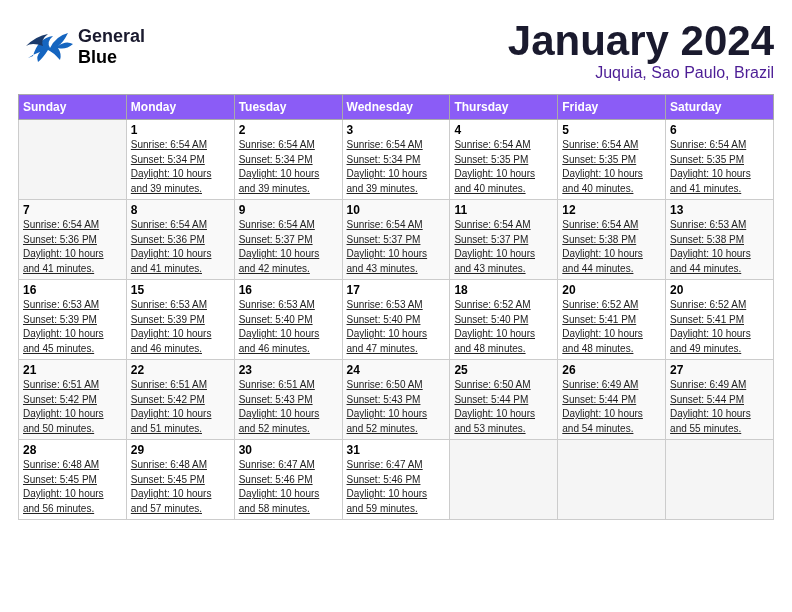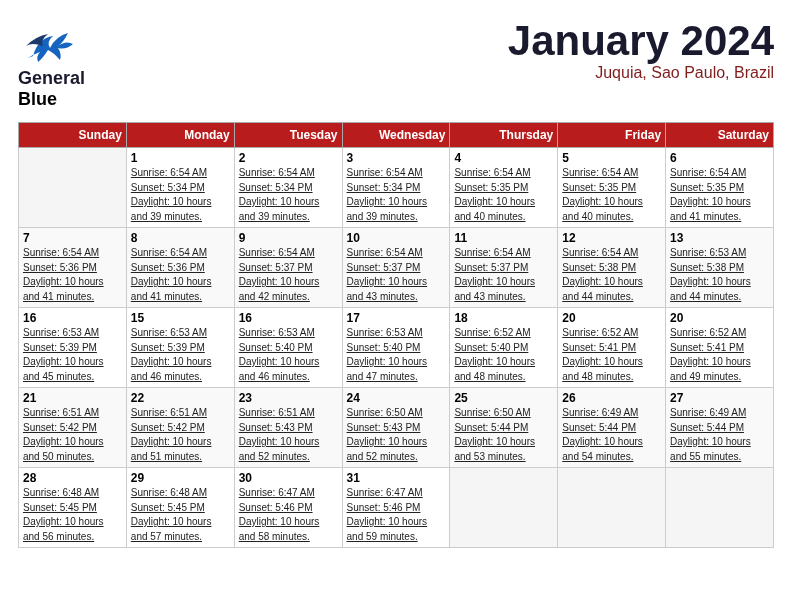--- a/index.html
+++ b/index.html
@@ -14,53 +14,53 @@
       padding: 18px 18px 10px 18px;
     }
     .header {
       display: flex;
       justify-content: space-between;
       align-items: flex-start;
       margin-bottom: 12px;
     }
     .logo-wrapper {
       display: flex;
-      flex-direction: column;
-      align-items: flex-start;
+      flex-direction: row;
+      align-items: flex-end;
     }
     .logo-name {
       display: flex;
       flex-direction: column;
     }
     .logo-general { font-size: 18px; font-weight: bold; color: #1a1a2e; }
     .logo-blue { font-size: 18px; font-weight: bold; color: #000000; }
     .title-block {
       text-align: right;
     }
     .month-title {
       font-size: 42px;
       font-weight: bold;
       color: #1a1a2e;
       line-height: 1.1;
     }
     .location {
       font-size: 16px;
-      color: #7f1d1d;
+      color: #4c1d95;
       text-align: right;
     }
     table {
       width: 100%;
       border-collapse: collapse;
       font-size: 10.5px;
     }
     thead tr th {
-      background-color: #b91c1c;
+      background-color: #8b5cf6;
       color: #fff;
       padding: 5px 4px;
-      text-align: right;
+      text-align: left;
       font-size: 12px;
       font-weight: bold;
       border: 1px solid #aaa;
     }
     tbody tr td {
       border: 1px solid #ccc;
       padding: 3px 4px;
       vertical-align: top;
       background: #fff;
       width: 108px;

